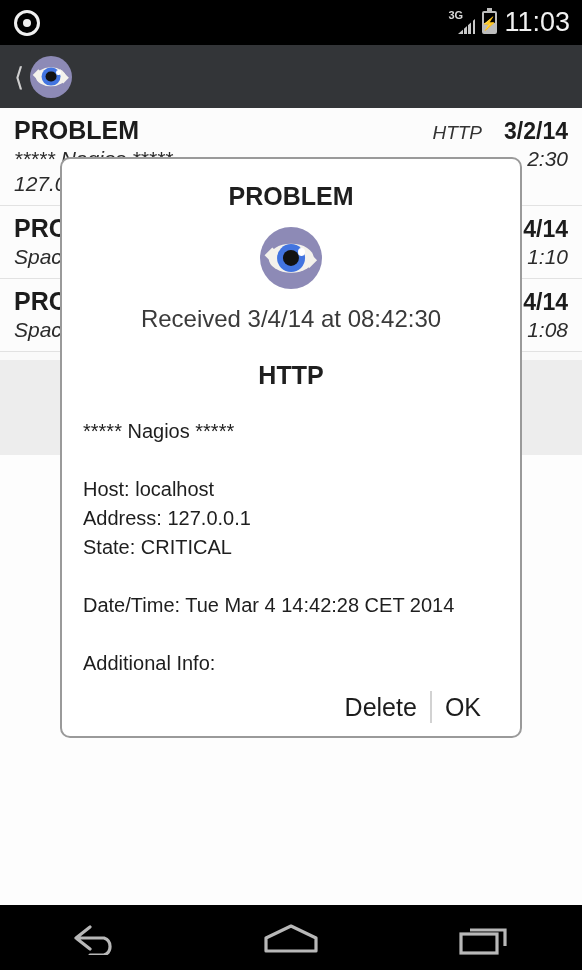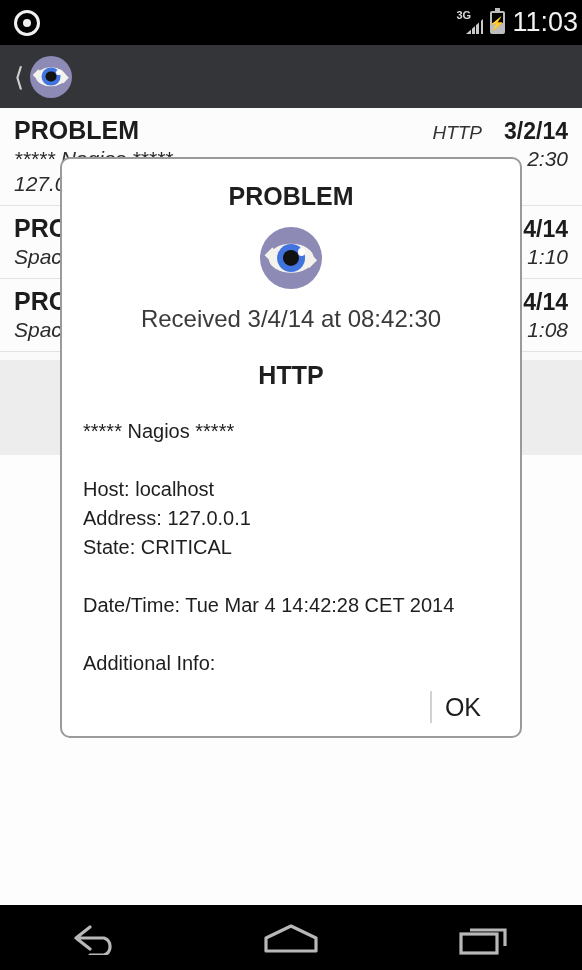--- a/index.html
+++ b/index.html
@@ -10,21 +10,21 @@
     overflow:hidden;
   }
   #screen { position:relative; width:582px; height:970px; background:#fafafa; }
 
   
   .statusbar {
     position:absolute; top:0; left:0; width:582px; height:45px;
     background:#000; display:flex; align-items:center;
   }
   .statusbar .left { display:flex; align-items:center; padding-left:14px; flex:1; }
-  .statusbar .right { display:flex; align-items:center; padding-right:4px; gap:7px; }
+  .statusbar .right { display:flex; align-items:center; padding-right:12px; gap:7px; }
   .sb-clock { color:#f2f2f2; font-size:27px; letter-spacing:0px; font-weight:400; }
   .sig-wrap { position:relative; width:27px; height:26px; }
   .sig-3g { position:absolute; top:-1px; left:0px; font-size:11px; color:#d8d8d8; font-weight:700; }
   .sig-tri { position:absolute; bottom:2px; right:0;
      width:0; height:0; border-left:17px solid transparent; border-bottom:15px solid #c9c9c9; }
   .sig-mask { position:absolute; bottom:2px; right:0; width:17px; height:15px; }
   .sig-mask i { position:absolute; bottom:0; width:1.5px; background:#000; }
   .sig-mask i:nth-child(1){ left:4.2px; height:15px;}
   .sig-mask i:nth-child(2){ left:8.4px; height:15px;}
   .sig-mask i:nth-child(3){ left:12.6px; height:15px;}
@@ -222,20 +222,21 @@
 
 Host: localhost
 Address: 127.0.0.1
 State: CRITICAL
 
 Date/Time: Tue Mar 4 14:42:28 CET 2014
 
 Additional Info:</div>
 
     <div class="dlg-buttons">
+      <button class="dlg-btn">Delete</button>
       <div class="btn-div"></div>
       <div class="btn-div"></div>
       <button class="dlg-btn">OK</button>
     </div>
   </div>
 
   <div class="navbar">
     <div class="nav-btn">
       <svg class="nav-svg" width="58" height="34" viewBox="0 0 58 34">
         <path d="M8 17 L22 6 M8 17 L22 28 M8 17 H36 a9 9 0 0 1 0 17 H22" fill="none" stroke="#b8b8b8" stroke-width="3.2" stroke-linecap="round" stroke-linejoin="round"></path>

